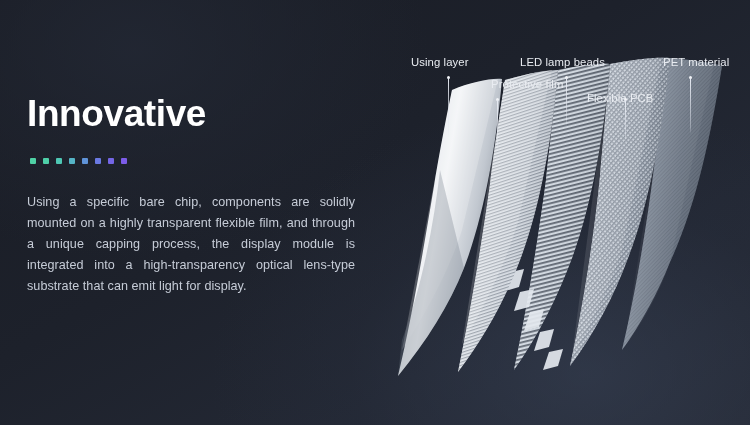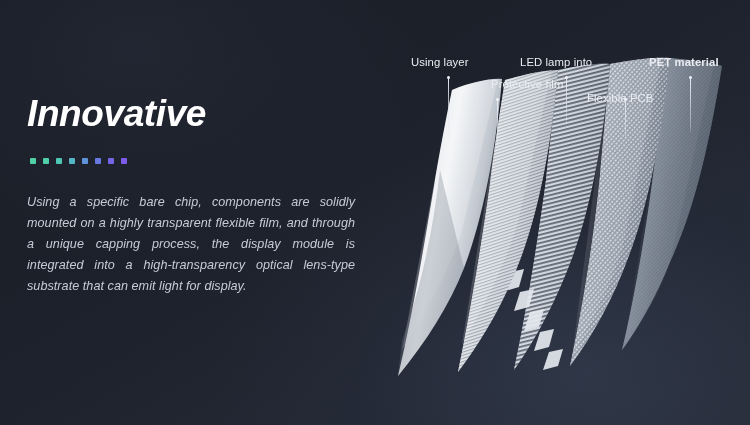--- a/index.html
+++ b/index.html
@@ -13,21 +13,21 @@
     position:relative;
     width:750px; height:425px;
     background:
       radial-gradient(ellipse 520px 380px at 78% 88%, rgba(56,66,86,0.55) 0%, rgba(40,47,63,0.25) 45%, rgba(26,29,38,0) 72%),
       radial-gradient(ellipse 420px 300px at 18% 12%, rgba(34,39,51,0.9) 0%, rgba(26,29,38,0) 70%),
       linear-gradient(150deg, #191c24 0%, #1d212b 42%, #232834 72%, #272c38 100%);
     overflow:hidden;
   }
 
   
-  .copy { position:absolute; left:27px; top:92px; width:330px;font-style:italic; }
+  .copy { position:absolute; left:27px; top:92px; width:330px; }
 
   .headline {
     font-size:37px;
     line-height:44px;
     font-weight:700;
     color:#ffffff;
     letter-spacing:-0.4px;
   }
   .headline .l2 { display:block; }
 
@@ -253,33 +253,33 @@
         <span class="dot"></span>
         <span class="ln" style="height:60px;"></span>
       </div>
 
       <div class="label" style="left:89px; top:78px;padding-left:32px;">Protective film</div>
       <div class="leader" style="left:127px; top:98px;">
         <span class="dot"></span>
         <span class="ln" style="height:50px;"></span>
       </div>
 
-      <div class="label" style="left:150px; top:56px;">LED lamp into</div>
+      <div class="label" style="left:150px; top:56px;">LED lamp beads</div>
       <div class="leader" style="left:196px; top:76px;">
         <span class="dot"></span>
         <span class="ln" style="height:48px;"></span>
       </div>
 
       <div class="label" style="left:217px; top:92px;">Flexible PCB</div>
       <div class="leader" style="left:255px; top:98px;">
         <span class="dot"></span>
         <span class="ln" style="height:42px;"></span>
       </div>
 
-      <div class="label" style="left:279px; top:56px;font-weight:bold;">PET material</div>
+      <div class="label" style="left:293px; top:56px;">PET material</div>
       <div class="leader" style="left:320px; top:76px;">
         <span class="dot"></span>
         <span class="ln" style="height:56px;"></span>
       </div>
 
     </div>
   </div>
 </div>
 
 </body></html>

